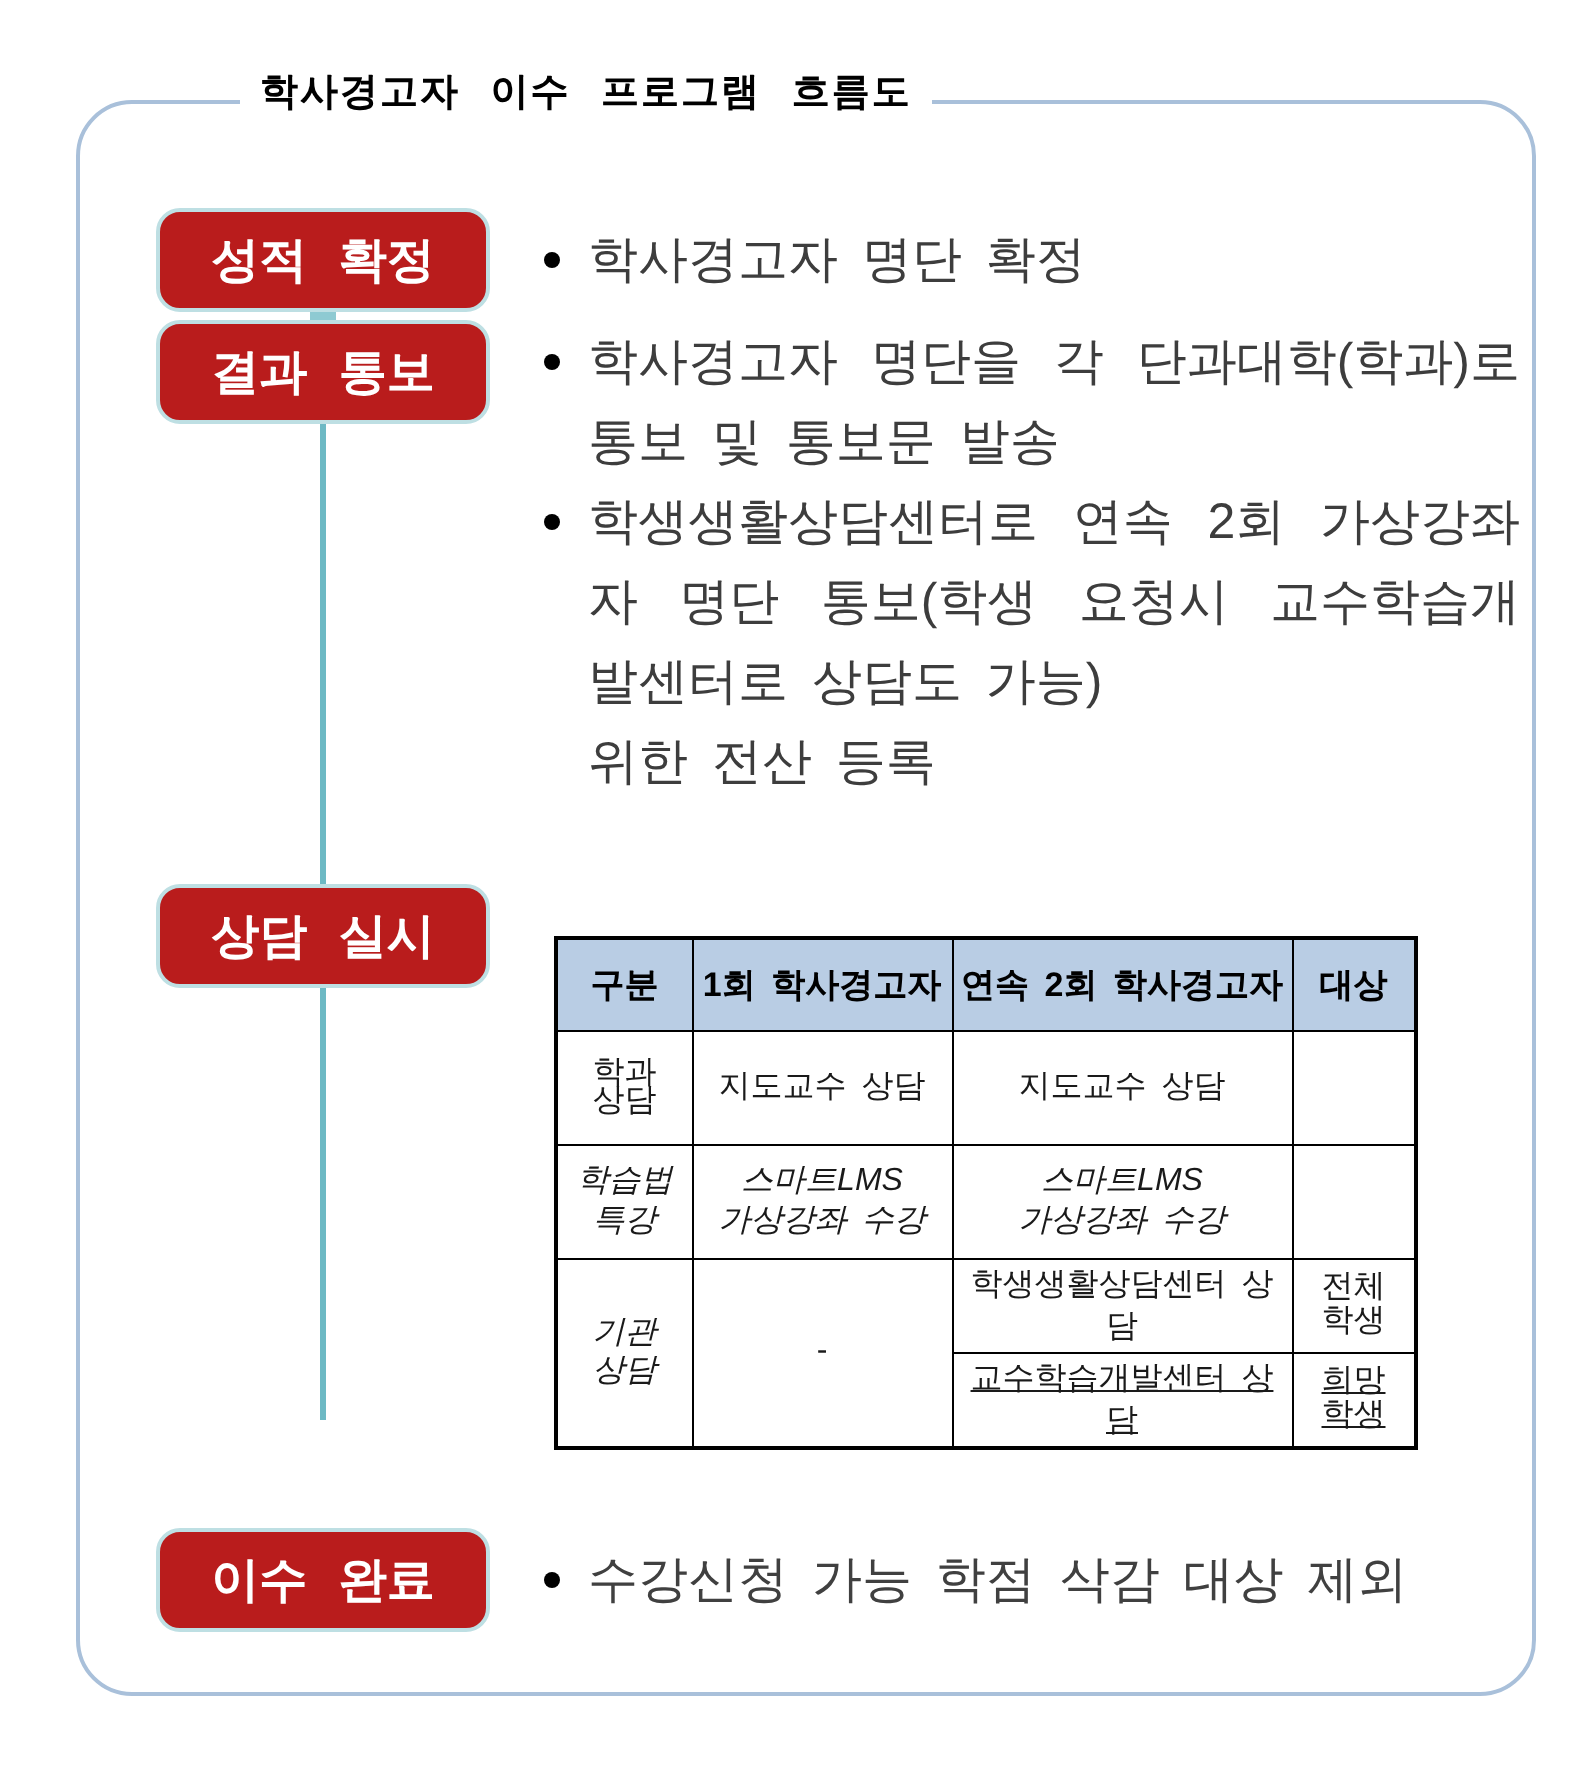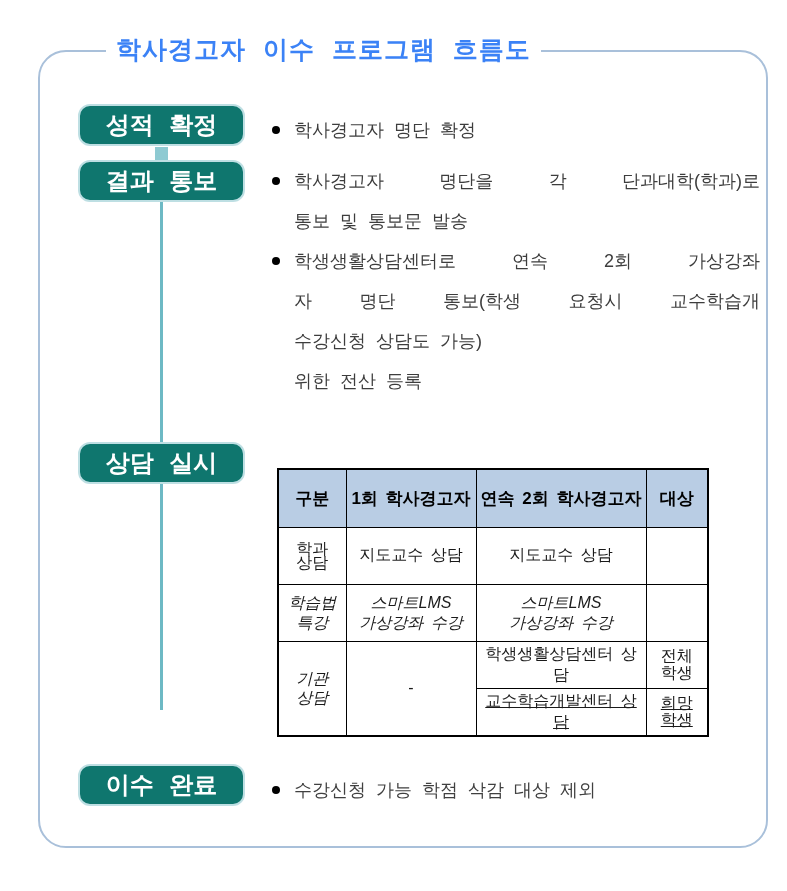--- a/index.html
+++ b/index.html
@@ -12,59 +12,59 @@
   .canvas { position: absolute; inset: 0; width: 787px; height: 891px; }
 
   
   .frame {
     position: absolute; left: 38px; top: 50px; width: 730px; height: 798px;
     border: 2px solid #a9c0da; border-radius: 28px; background: transparent;
   }
 
   
   .title {
-    position: absolute; left: 106px; top: 33px;
+    position: absolute; left: 120px; top: 33px;
     background: #ffffff; padding: 0 10px;
-    font-size: 25px; font-weight: bold; color: #3b82f6;
+    font-size: 19px; font-weight: bold; color: #000000;
     letter-spacing: 1px; word-spacing: 9px; white-space: nowrap; z-index: 3;
   }
 
   
   .vline {
     position: absolute; left: 160px; width: 3px; background: #6db9c4; z-index: 0;
   }
   .vline.seg1 { top: 150px; height: 560px; }
   .stub {
     position: absolute; left: 155px; top: 147px; width: 13px; height: 16px;
     background: #8ecad2; z-index: 0;
   }
 
   
   .step-box {
-    position: absolute; left: 78px; width: 167px; height: 42px;
-    background: #0f766e; border: 2px solid #bedfe3; border-radius: 12px;
+    position: absolute; left: 78px; width: 167px; height: 52px;
+    background: #b91c1c; border: 2px solid #bedfe3; border-radius: 12px;
     display: flex; align-items: center; justify-content: center;
     z-index: 2;
   }
   .step-box .lbl {
     color: #ffffff; font-weight: bold; font-size: 24px;
     word-spacing: 9px; white-space: nowrap;
   }
   .box1 { top: 104px; }
   .box2 { top: 160px; }
   .box3 { top: 442px; }
   .box4 { top: 764px; }
 
   
   .section { position: absolute; left: 268px; width: 492px; color: #3d3d3d; z-index: 1; }
   .sec1 { top: 113px; }
   .sec2 { top: 161px; }
   .sec4 { top: 773px; }
   .line {
-    position: relative; padding-left: 26px; font-size: 18px;
+    position: relative; padding-left: 26px; font-size: 25px;
     line-height: 40px; word-spacing: 5px; word-break: keep-all;
     white-space: nowrap;
   }
   .line.just { white-space: normal; text-align: justify; text-align-last: justify; }
   .sec1 .line, .sec4 .line { line-height: 34px; }
   .dot {
     position: absolute; left: 4px; top: 16px; width: 8px; height: 8px;
     border-radius: 50%; background: #000000; display: inline-block;
   }
   .sec1 .dot, .sec4 .dot { top: 13px; }
@@ -75,21 +75,21 @@
   table.ctable {
     border-collapse: collapse; table-layout: fixed; width: 430px;
     border: 2px solid #000000; background: #ffffff;
     color: #1a1a1a;
   }
   table.ctable th, table.ctable td {
     border: 1px solid #000000; text-align: center; vertical-align: middle;
     white-space: pre-line; word-spacing: 3px; padding: 2px 1px;
   }
   table.ctable th {
-    background: #b9cde4; font-size: 17px; font-weight: bold; height: 58px;
+    background: #b9cde4; font-size: 17px; font-weight: bold; height: 46px;
     color: #000000;
   }
   table.ctable td { font-size: 16px; }
   tr.r1 td { height: 57px; margin-left: 12px; }
   tr.r2 td { height: 57px; }
   tr.r3 td { height: 46px; }
   tr.r4 td { height: 46px; text-decoration: underline; }
   td.c-squeeze { line-height: 0.82; }
   td.c-two { line-height: 1.2; font-style: italic; }
   td.c-tight { line-height: 1.05; }
@@ -132,21 +132,21 @@
     <div class="line">
       <span>통보 및 통보문 발송</span>
     </div>
     <div class="line just">
       <span class="dot"></span><span>학생생활상담센터로 연속 2회 가상강좌</span>
     </div>
     <div class="line just">
       <span>자 명단 통보(학생 요청시 교수학습개</span>
     </div>
     <div class="line">
-      <span>수강신청 상담도 가능)</span>
+      <span>발센터로 상담도 가능)</span>
     </div>
     <div class="line">
       <span>위한 전산 등록</span>
     </div>
   </div>
 
   <div class="tbl-wrap">
     <table class="ctable">
       <colgroup>
         <col style="width:68px">

